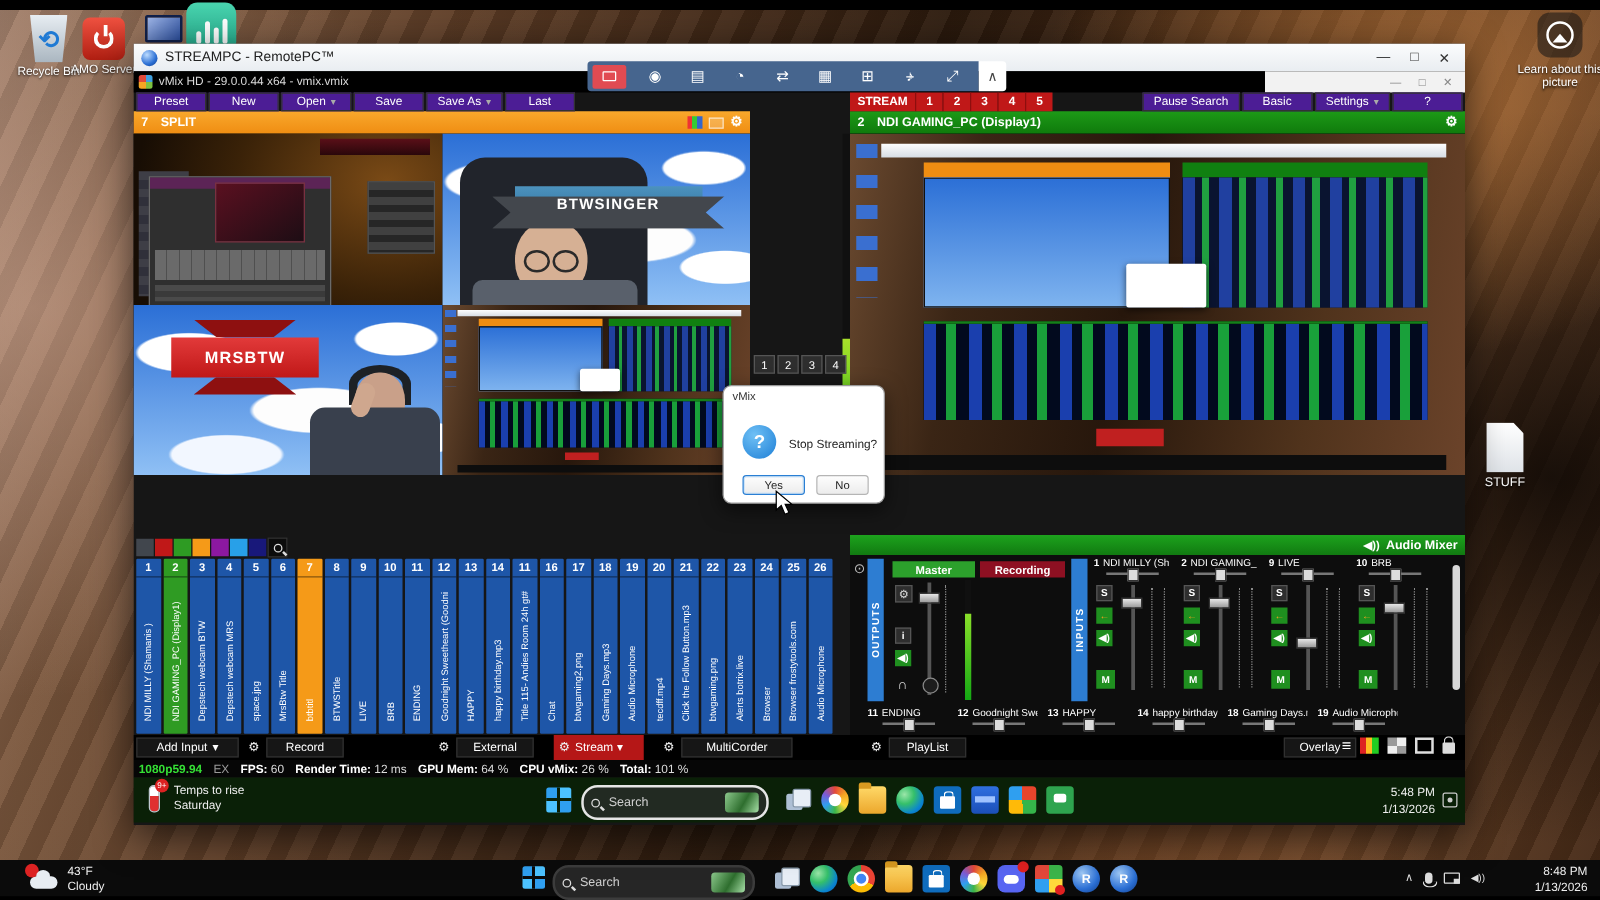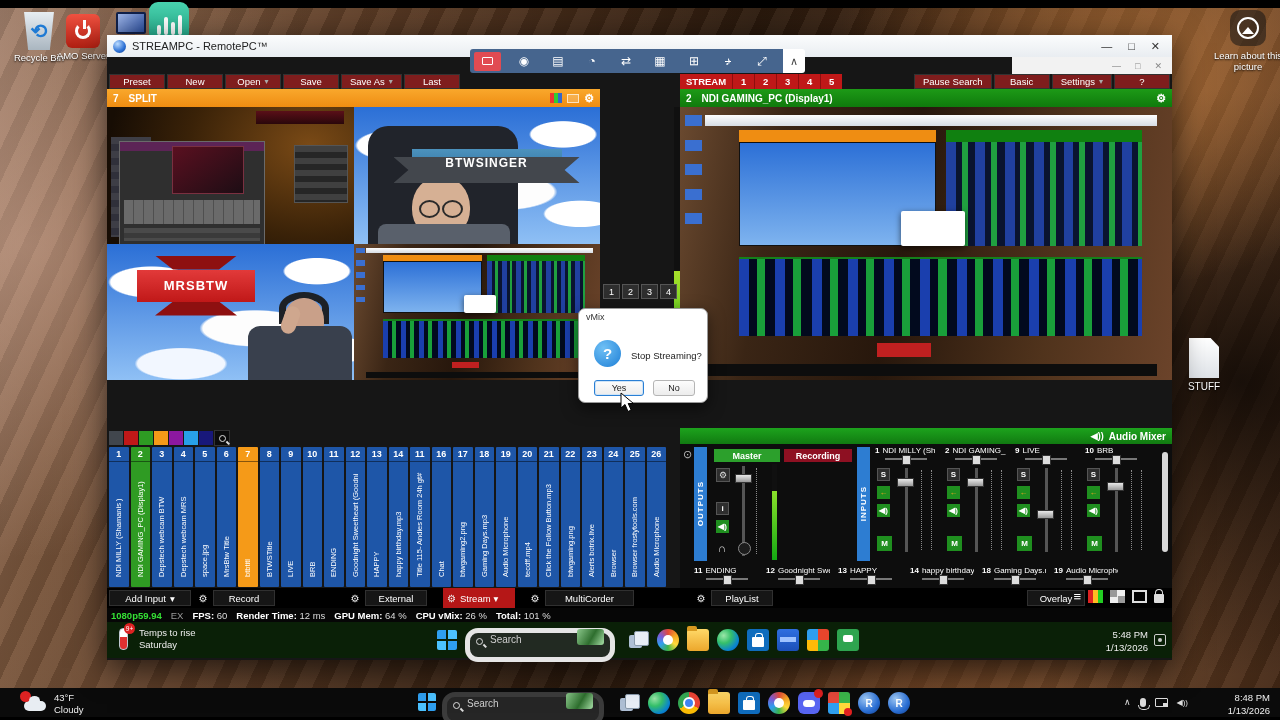--- a/index.html
+++ b/index.html
@@ -35,21 +35,21 @@
   #rwin{position:absolute;left:107px;top:35px;width:1065px;height:625px;background:#161616;z-index:10;box-shadow:0 8px 30px rgba(0,0,0,.65)}
   .r-titlebar{position:absolute;left:0;top:0;width:1065px;height:22px;background:linear-gradient(#fbfcfd,#e9edf1);display:flex;align-items:center;padding-left:6px;gap:6px}
   .r-orb{width:13px;height:13px;border-radius:50%;background:radial-gradient(circle at 35% 30%,#bcdcff,#2b6fd4 60%,#123c86)}
   .r-title{font-size:11px;color:#222}
   .r-ctrls{position:absolute;right:4px;top:0;height:22px;display:flex;align-items:center;gap:16px;padding-right:8px;color:#333;font-size:11px}
   .v-titlebar{position:absolute;left:0;top:22px;width:1065px;height:17px;background:#000;display:flex;align-items:center;gap:5px;padding-left:4px}
   .v-logo{width:11px;height:11px;border-radius:2px;background:conic-gradient(#3fa0e0 0 25%,#7dc242 0 50%,#f5a623 0 75%,#e04a3a 0 100%)}
   .v-title{font-size:9.5px;color:#d8d8d8}
   .v-white{position:absolute;right:0;top:22px;width:160px;height:17px;background:#f2f2f2;display:flex;align-items:center;justify-content:flex-end;gap:14px;padding-right:10px;color:#888;font-size:9px}
   .menubar{position:absolute;left:2px;top:39px;height:16px;display:flex;gap:2px;z-index:3}
-  .mbtn{min-width:56px;padding:0 8px;height:15px;background:#7f1d1d;border:1px solid #323232;color:#fff;font-size:9.5px;display:flex;align-items:center;justify-content:center;gap:4px;cursor:pointer}
+  .mbtn{min-width:56px;padding:0 8px;height:15px;background:#4c1d95;border:1px solid #323232;color:#fff;font-size:9.5px;display:flex;align-items:center;justify-content:center;gap:4px;cursor:pointer}
   .mbtn .dd{color:#aaa;font-size:8px}
   .topright{position:absolute;right:2px;top:39px;height:15px;display:flex;gap:2px;z-index:3}
   
   .remote-toolbar{position:absolute;left:363px;top:14px;height:24px;display:flex;z-index:40}
   .rt-blue{display:flex;align-items:center;background:#46658e;border-radius:3px 0 0 3px;padding:0 4px;gap:0}
   .rt-red{width:27px;height:19px;background:#e14b52;border-radius:2px;display:flex;align-items:center;justify-content:center;margin-right:6px}
   .rt-red i{display:block;width:11px;height:8px;border:1.5px solid #fff;border-radius:1px}
   .rt-ic{width:34px;text-align:center;color:#fff;font-size:12px;line-height:24px;position:relative;cursor:pointer}
   .rt-ic.strike{text-decoration:line-through}
   .rt-chev{width:22px;height:24px;background:#fff;display:flex;align-items:center;justify-content:center;color:#444;font-size:11px;border-radius:0 3px 3px 0;cursor:pointer}
@@ -187,21 +187,21 @@
   
   .itb{position:absolute;left:0;top:587px;width:1065px;height:36px;background:#0a2007;z-index:2}
   .weather{position:absolute;left:6px;top:4px;display:flex;gap:6px;align-items:center;cursor:pointer}
   .thermo{width:20px;height:26px;position:relative}
   .thermo::before{content:"";position:absolute;left:6px;top:2px;width:7px;height:20px;background:linear-gradient(#fff 40%,#e03030 40%);border-radius:4px;border:1px solid #c0c8d0}
   .badge{position:absolute;right:-2px;top:-3px;background:#d22;color:#fff;font-size:6.5px;border-radius:50%;width:11px;height:11px;display:flex;align-items:center;justify-content:center}
   .wtxt{color:#eee;font-size:9.5px;line-height:1.3}
   .winlogo{position:relative;border-radius:2px;background:conic-gradient(#4cc2ff 0 25%,#2f9ff0 0 50%,#4cc2ff 0 75%,#2f9ff0 0 100%);cursor:pointer}
   .winlogo::after{content:"";position:absolute;inset:0;background:linear-gradient(to right,transparent 44%,#0a2007 44% 56%,transparent 56%),linear-gradient(to bottom,transparent 44%,#0a2007 44% 56%,transparent 56%)}
   .otb .winlogo::after{background:linear-gradient(to right,transparent 44%,#0b0b0b 44% 56%,transparent 56%),linear-gradient(to bottom,transparent 44%,#0b0b0b 44% 56%,transparent 56%)}
-  .search-pill{position:absolute;display:flex;align-items:flex-end;gap:7px;background:#222a22;border:5px solid #e5e5e5;border-radius:13px;padding:12px 6px;cursor:text}
+  .search-pill{position:absolute;display:flex;align-items:center;gap:7px;background:#222a22;border:2px solid #e5e5e5;border-radius:13px;padding:12px 6px;cursor:text}
   .search-pill .txt{color:#cfcfcf;font-size:10px;flex:1}
   .search-pill .chip{width:27px;height:16px;border-radius:3px;background:linear-gradient(120deg,#8cc88c,#2e6e2e 55%,#a8e0a8)}
   .tb-icons{position:absolute;display:flex;gap:8px;align-items:center}
   .tbi{width:22px;height:22px;position:relative;cursor:pointer;border-radius:4px}
   .i-task-view{background:transparent}
   .i-task-view::before{content:"";position:absolute;left:2px;top:6px;width:13px;height:13px;background:#aebfd4;border-radius:2px}
   .i-task-view::after{content:"";position:absolute;left:7px;top:2px;width:13px;height:13px;background:#e8eef6;border-radius:2px;border:1px solid #8899aa}
   .i-photos{border-radius:50%;background:conic-gradient(#e4483a,#f5a623,#ffd93b,#3bb54a,#2f9ff0,#7b5bd6,#e4483a)}
   .i-photos::after{content:"";position:absolute;inset:6px;border-radius:50%;background:#fff}
   .i-file-explorer{background:linear-gradient(#ffd968,#eca72c);border-radius:3px}
@@ -290,20 +290,24 @@
 <div id="rwin">
   <div class="r-titlebar">
     <div class="r-orb"></div>
     <div class="r-title">STREAMPC - RemotePC™</div>
   </div>
   <div class="r-ctrls">
     <span>—</span>
     <span>□</span>
     <span>✕</span>
   </div>
+  <div class="v-titlebar">
+    <div class="v-logo"></div>
+    <div class="v-title">vMix HD - 29.0.0.44 x64 - vmix.vmix</div>
+  </div>
   <div class="v-white">
     <span>—</span>
     <span>□</span>
     <span>✕</span>
   </div>
 
   <div class="menubar" id="menubar">
       <div class="mbtn">Preset</div>
       <div class="mbtn">New</div>
       <div class="mbtn">Open<span class="dd">▾</span></div>

